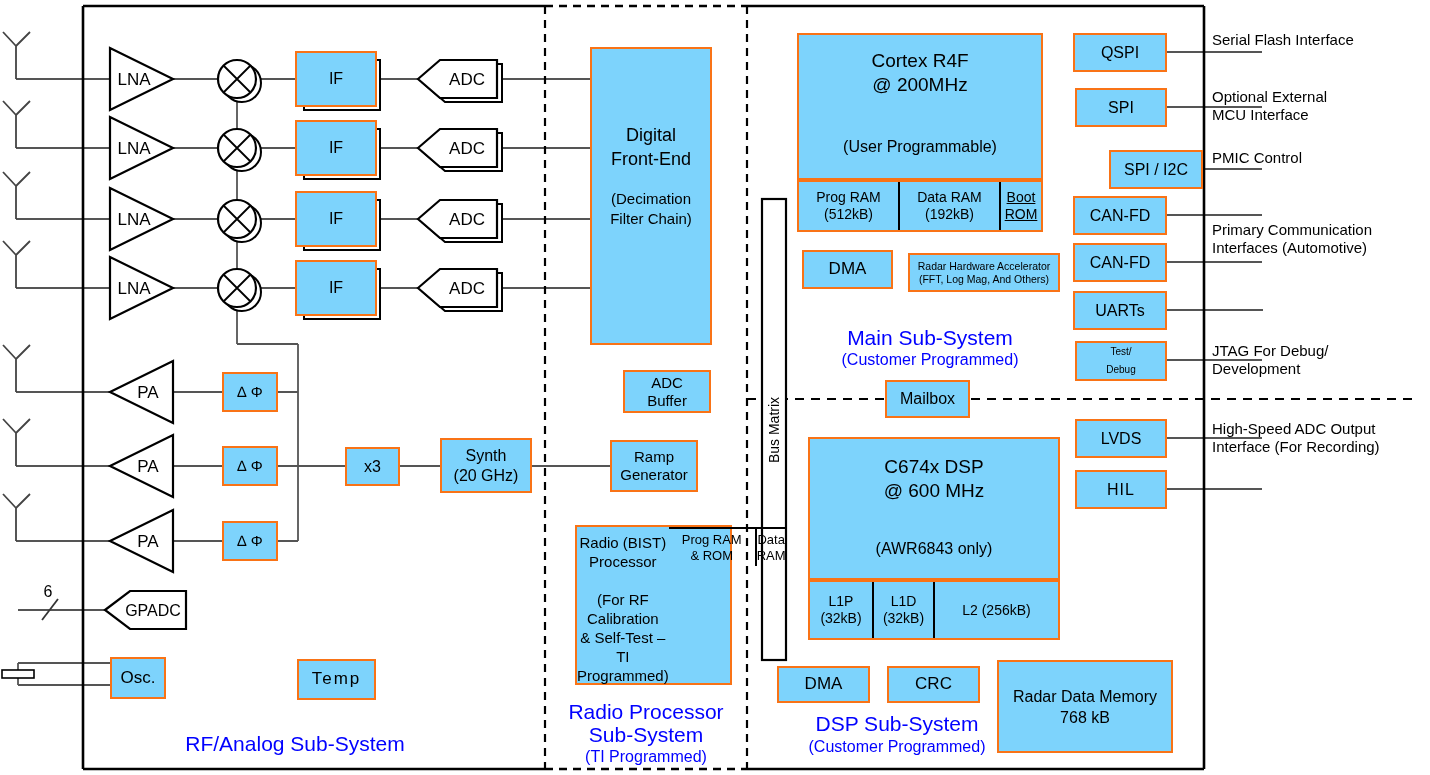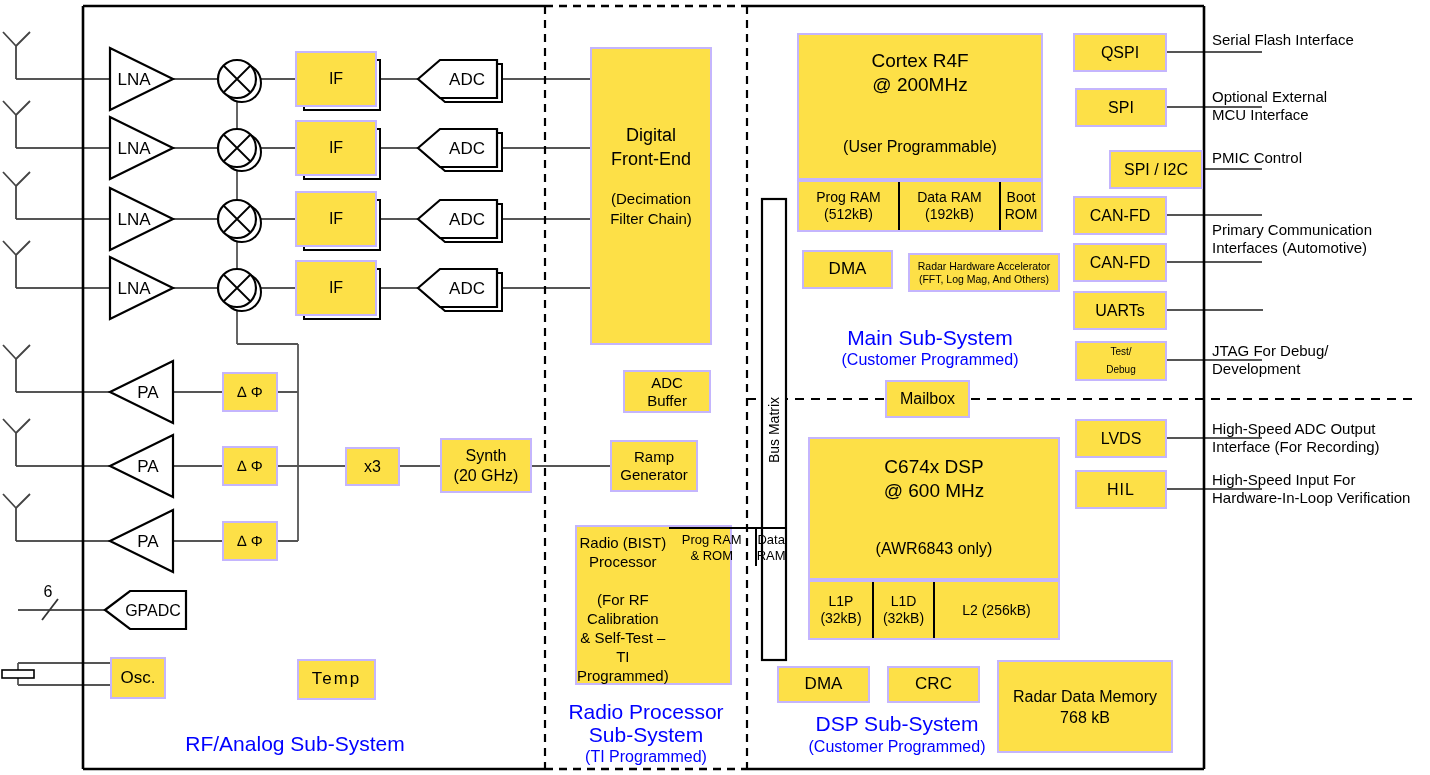--- a/index.html
+++ b/index.html
@@ -1,20 +1,20 @@
 <!DOCTYPE html>
 <html><head>
 <meta charset="utf-8">
 <style>
   html,body{margin:0;padding:0;background:#fff;}
   .stage{position:relative;width:1430px;height:775px;background:#fff;overflow:hidden;
          font-family:"Liberation Sans", sans-serif;color:#000;}
   .stage svg{position:absolute;left:0;top:0;z-index:1;}
   .lyr{position:absolute;left:0;top:0;width:1430px;height:775px;z-index:2;}
-  .b{position:absolute;box-sizing:border-box;background:#fde047;border:2px solid #c4b5fd;
+  .b{position:absolute;box-sizing:border-box;background:#7dd3fc;border:2px solid #f97316;
      display:flex;align-items:center;justify-content:center;text-align:center;
      white-space:pre-line;font-size:16px;line-height:1.2;}
   .sh{box-shadow:6px 6px 0 -4px #fff, 6px 6px 0 -2px #000;}
   .blue{position:absolute;color:#0101FF;text-align:center;white-space:pre-line;}
   .t21{font-size:21px;line-height:23px;}
   .t16{font-size:16px;line-height:18px;}
   .ext{position:absolute;font-size:15px;line-height:18px;white-space:pre-line;text-align:left;}
   svg text{font-family:"Liberation Sans", sans-serif;fill:#000;}
   .cellrow{padding:0;align-items:stretch;}
   .cellrow .cell{flex:0 0 auto;display:flex;align-items:center;justify-content:center;
@@ -191,21 +191,21 @@
   <div class="b" style="left:797px;top:33px;width:246px;height:147px;flex-direction:column;justify-content:flex-start;">
     <div style="font-size:19px;line-height:24px;margin-top:14px;">Cortex R4F
 @ 200MHz</div>
     <div style="font-size:16px;margin-top:40px;">(User Programmable)</div>
   </div>
   <div class="b cellrow" style="left:797px;top:180px;width:246px;height:52px;display:flex;">
     <div class="cell" style="width:99px;">Prog RAM
 (512kB)</div>
     <div class="cell" style="width:101px;">Data RAM
 (192kB)</div>
-    <div class="cell" style="flex:1;">Boot
+    <div class="cell" style="flex:1;text-decoration:underline;">Boot
 ROM</div>
   </div>
   <div class="b" style="left:802px;top:250px;width:91px;height:39px;font-size:17px;"><span>DMA</span></div>
   <div class="b" style="left:908px;top:253px;width:152px;height:39px;font-size:10.5px;line-height:13px;"><span>Radar Hardware Accelerator
 (FFT, Log Mag, And Others)</span></div>
   <div class="b" style="left:885px;top:380px;width:85px;height:38px;"><span>Mailbox</span></div>
 
   <div class="b" style="left:808px;top:437px;width:252px;height:143px;flex-direction:column;justify-content:flex-start;">
     <div style="font-size:19px;line-height:24px;margin-top:16px;">C674x DSP
 @ 600 MHz</div>
@@ -237,22 +237,20 @@
   <div class="ext" style="left:1212px;top:31px;">Serial Flash Interface</div>
   <div class="ext" style="left:1212px;top:88px;">Optional External
 MCU Interface</div>
   <div class="ext" style="left:1212px;top:149px;">PMIC Control</div>
   <div class="ext" style="left:1212px;top:221px;">Primary Communication
 Interfaces (Automotive)</div>
   <div class="ext" style="left:1212px;top:342px;">JTAG For Debug/
 Development</div>
   <div class="ext" style="left:1212px;top:420px;">High-Speed ADC Output
 Interface (For Recording)</div>
-  <div class="ext" style="left:1212px;top:471px;">High-Speed Input For
-Hardware-In-Loop Verification</div>
 
   <div class="blue t21" style="left:145px;top:732px;width:300px;">RF/Analog Sub-System</div>
   <div class="blue t21" style="left:546px;top:700px;width:200px;">Radio Processor
 Sub-System</div>
   <div class="blue t16" style="left:546px;top:748px;width:200px;">(TI Programmed)</div>
   <div class="blue t21" style="left:830px;top:326px;width:200px;">Main Sub-System</div>
   <div class="blue t16" style="left:830px;top:351px;width:200px;">(Customer Programmed)</div>
   <div class="blue t21" style="left:797px;top:712px;width:200px;">DSP Sub-System</div>
   <div class="blue t16" style="left:797px;top:738px;width:200px;">(Customer Programmed)</div>
 

